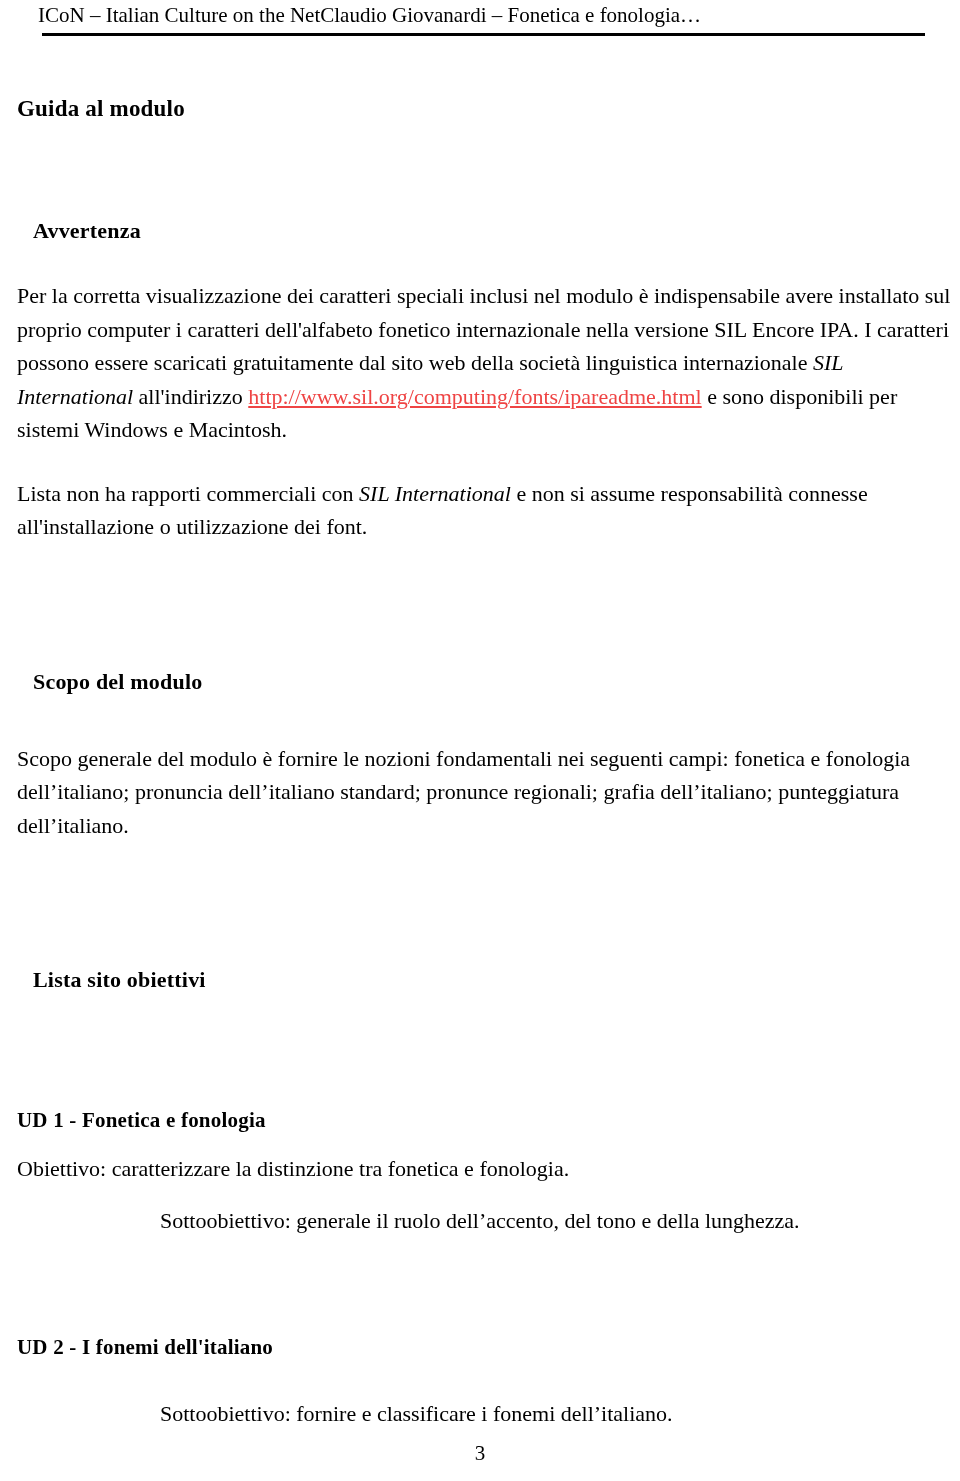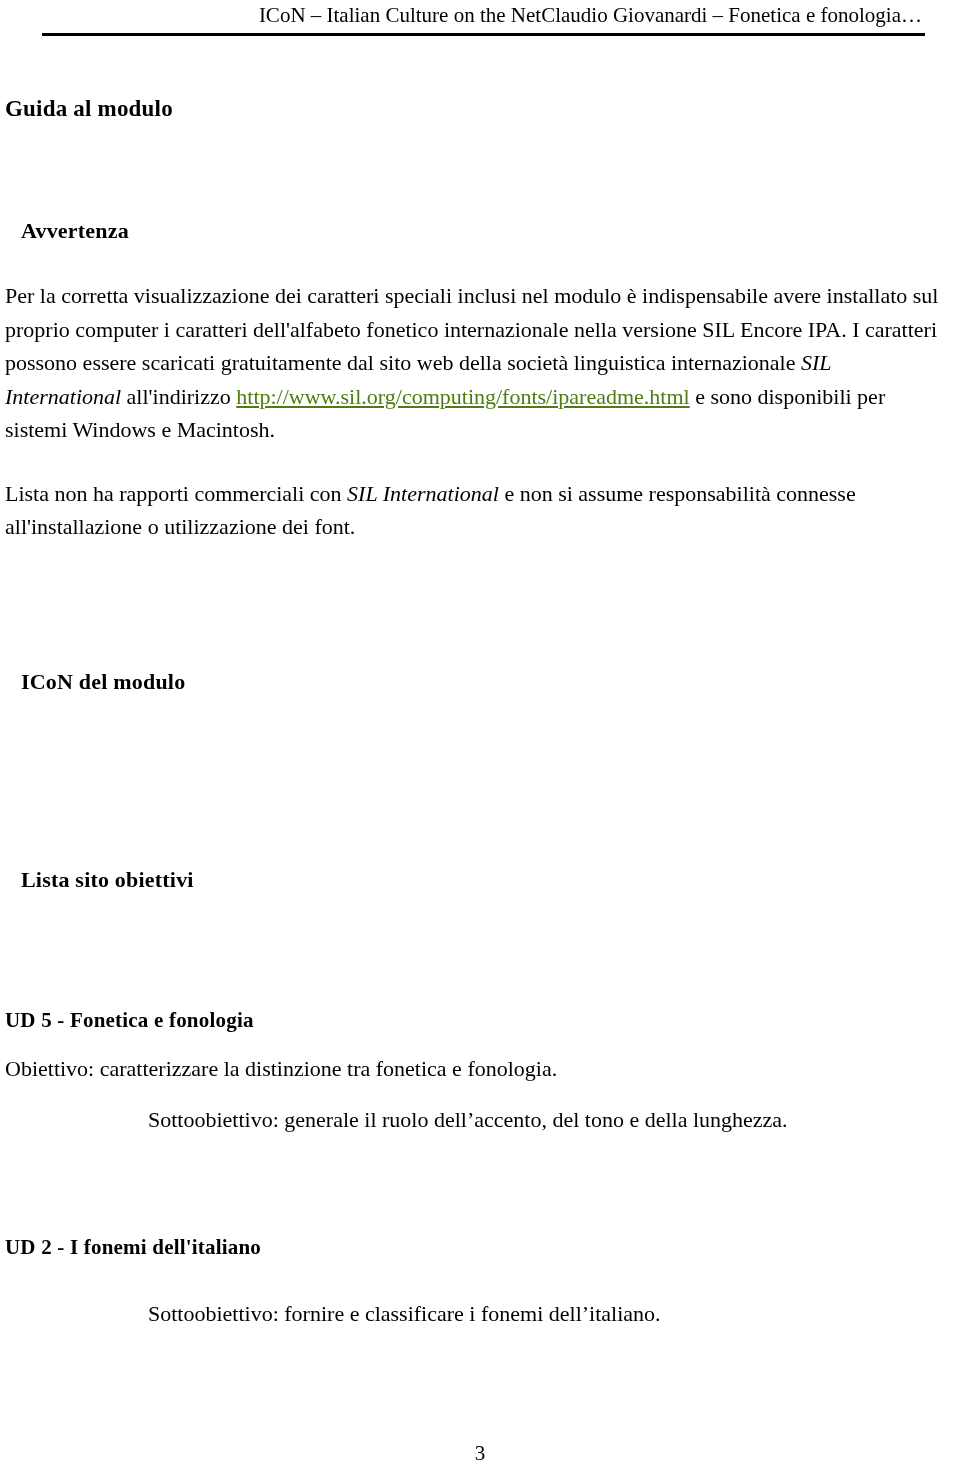--- a/index.html
+++ b/index.html
@@ -28,42 +28,42 @@
     left: 0;
     top: 0;
     width: 960px;
     height: 44px;
   }
   .running-header .hdr-inner {
     position: relative;
     margin: 0 auto;
     width: 884px;
     display: flex;
-    justify-content: flex-end;
+    justify-content: flex-start;
     align-items: flex-start;
     font-size: 21px;
     line-height: 30px;
     white-space: nowrap;
   }
   .hdr-left { text-align: left; }
   .hdr-right { text-align: right; }
 
   .header-rule {
     position: absolute;
     left: 42px;
     top: 33px;
     width: 883px;
     height: 0;
     border-top: 3px solid #000000;
   }
 
   
   .content {
     position: absolute;
-    left: 5px;
+    left: 17px;
     top: 95px;
     width: 944px;
   }
 
   h1.doc-title {
     font-size: 23px;
     font-weight: bold;
     line-height: 28px;
     margin: 0 0 0 0;
     letter-spacing: 0.2px;
@@ -99,21 +99,21 @@
     padding-left: 143px;
   }
 
   .spacer-xs { height: 18px; }
   .spacer-s  { height: 30px; }
   .spacer-xl { height: 78px; }
 
   em.ital { font-style: italic; }
 
   a.ext-link {
-    color: #4d7c0f;
+    color: #ef4444;
     text-decoration: underline;
   }
 
   .page-number {
     position: absolute;
     left: 0;
     top: 1440px;
     width: 960px;
     text-align: center;
     font-size: 21px;
@@ -145,34 +145,35 @@
 
     <p class="body-text"><span>Per la corretta visualizzazione dei caratteri speciali inclusi nel modulo è indispensabile avere installato sul proprio computer i caratteri dell'alfabeto fonetico internazionale nella versione SIL Encore IPA. I caratteri possono essere scaricati gratuitamente dal sito web della società linguistica internazionale </span><em class="ital">SIL International</em><span> all'indirizzo </span><a class="ext-link" href="#">http://www.sil.org/computing/fonts/ipareadme.html</a><span> e sono disponibili per sistemi Windows e Macintosh.</span></p>
 
     <div class="spacer-s"></div>
 
     <p class="body-text"><span>Lista non ha rapporti commerciali con </span><em class="ital">SIL International</em><span> e non si assume responsabilità connesse all'installazione o utilizzazione dei font.</span></p>
 
     <div class="spacer-xl"></div>
     <div class="spacer-s"></div>
 
-    <h2 class="section-head">ICoN del modulo</h2>
+    <h2 class="section-head">Scopo del modulo</h2>
 
     <div class="spacer-s"></div>
 
+    <p class="body-text">Scopo generale del modulo è fornire le nozioni fondamentali nei seguenti campi: fonetica e fonologia dell’italiano; pronuncia dell’italiano standard; pronunce regionali; grafia dell’italiano; punteggiatura dell’italiano.</p>
 
     <div class="spacer-xl"></div>
     <div class="spacer-s"></div>
 
     <h2 class="section-head">Lista sito obiettivi</h2>
 
     <div class="spacer-xl"></div>
     <div class="spacer-xs"></div>
 
-    <h3 class="ud-head">UD 5 - Fonetica e fonologia</h3>
+    <h3 class="ud-head">UD 1 - Fonetica e fonologia</h3>
 
     <div class="spacer-xs"></div>
 
     <p class="body-text">Obiettivo: caratterizzare la distinzione tra fonetica e fonologia.</p>
 
     <div class="spacer-xs"></div>
 
     <p class="sub-text">Sottoobiettivo: generale il ruolo dell’accento, del tono e della lunghezza.</p>
 
     <div class="spacer-xl"></div>

